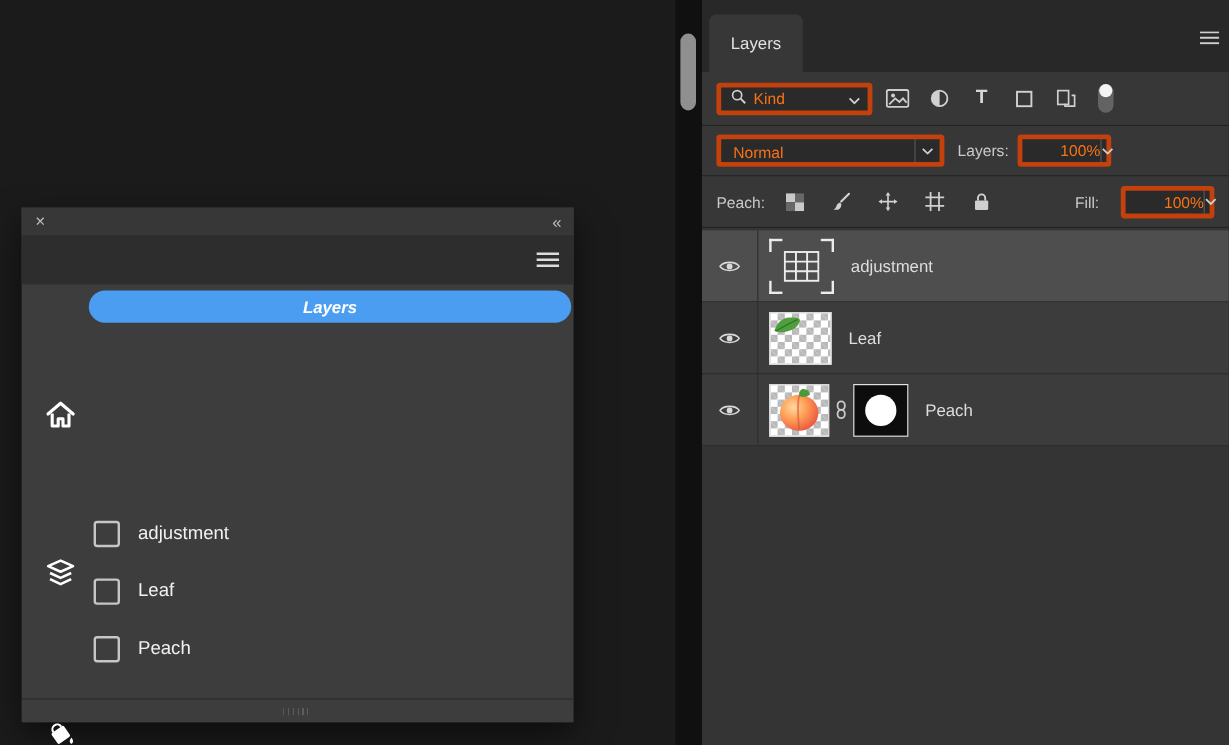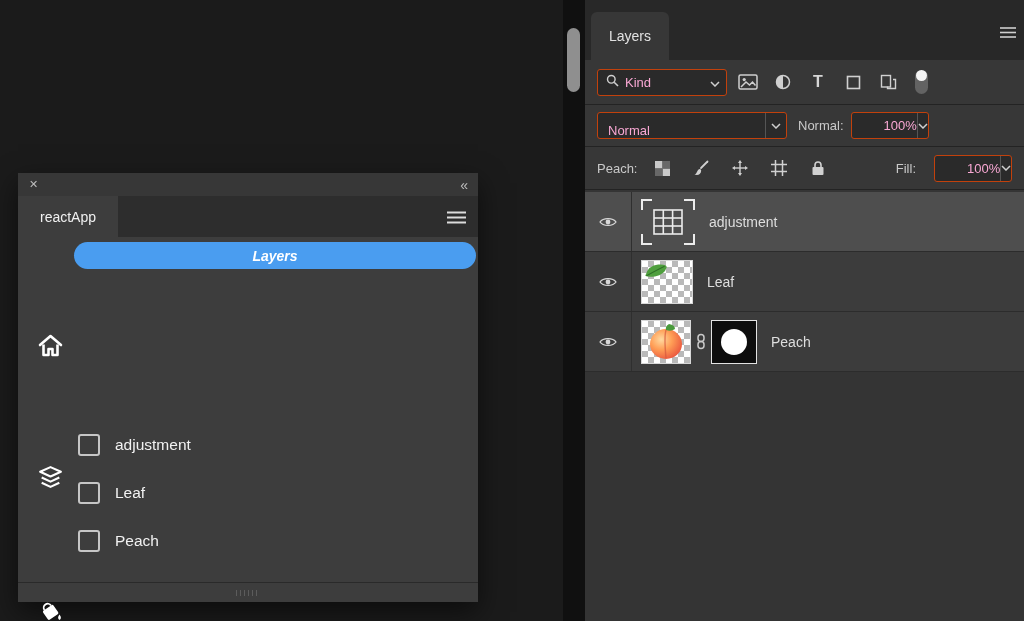--- a/index.html
+++ b/index.html
@@ -47,22 +47,22 @@
   .ps-header{position:relative;height:60px;background:#282828;}
   .ps-tab{position:absolute;left:6px;top:12px;width:78px;height:48px;background:#373737;border-radius:6px 6px 0 0;
         display:flex;align-items:center;justify-content:center;font-size:14px;color:#e2e2e2;}
   .ps-panel-menu{position:absolute;right:8px;top:24px;}
 
   .ps-row{background:#373737;display:flex;align-items:center;padding:0 12px;box-sizing:border-box;border-bottom:1px solid #232323;}
   .ps-filter{height:45px;gap:7px;}
   .ps-blend{height:42px;}
   .ps-lock{height:43px;gap:11px;}
 
-  .dd{display:flex;align-items:center;background:#2a2a2a;border:1px solid #c2410c;border-radius:3px;
-      height:27px;box-sizing:border-box;color:#f9a8d4;font-size:13px;}
+  .dd{display:flex;align-items:center;background:#2a2a2a;border:4px solid #c2410c;border-radius:3px;
+      height:27px;box-sizing:border-box;color:#f97316;font-size:13px;}
   .dd-kind{width:130px;padding-left:8px;gap:6px;}
   .dd-kind .chev{margin-left:auto;margin-right:6px;}
   .dd-mode{width:190px;padding-left:10px;align-items:flex-end;}
   .dd-mode .chev-cell{margin-left:auto;}
   .dd-val{width:78px;padding-left:32px;}
   .dd-val .val{flex:1;text-align:center;}
   .chev-cell{width:20px;height:100%;display:flex;align-items:center;justify-content:center;border-left:1px solid #555;}
 
   .fbtn{width:28px;height:28px;display:flex;align-items:center;justify-content:center;}
   .t-glyph{font-size:16px;font-weight:bold;color:#d6d6d6;}
@@ -104,21 +104,20 @@
 <body>
 
 <div class="stage"></div>
 
 <div class="plugin">
   <div class="plugin-titlebar">
     <span class="plugin-close">✕</span>
     <span class="plugin-collapse">«</span>
   </div>
   <div class="plugin-tabrow">
-    <div class="plugin-tab">reactApp</div>
     <span class="plugin-menu">
       <svg width="19" height="13" viewBox="0 0 19 13">
           <g stroke="#dcdcdc" stroke-width="2">
             <line x1="0" y1="1.5" x2="19" y2="1.5"></line>
             <line x1="0" y1="6.5" x2="19" y2="6.5"></line>
             <line x1="0" y1="11.5" x2="19" y2="11.5"></line>
           </g>
         </svg>
     </span>
   </div>
@@ -239,21 +238,21 @@
   <div class="ps-row ps-blend">
     <div class="dd dd-mode">
       <span>Normal</span>
       <span class="chev-cell">
         <svg width="10" height="6" viewBox="0 0 10 6">
             <path d="M1 1 L5 5 L9 1" fill="none" stroke="#cfcfcf" stroke-width="1.5"></path>
           </svg>
       </span>
     </div>
     <div class="op-group">
-      <span class="lbl">Normal:</span>
+      <span class="lbl">Layers:</span>
       <div class="dd dd-val">
         <span class="val">100%</span>
         <span class="chev-cell">
           <svg width="10" height="6" viewBox="0 0 10 6">
               <path d="M1 1 L5 5 L9 1" fill="none" stroke="#cfcfcf" stroke-width="1.5"></path>
             </svg>
         </span>
       </div>
     </div>
   </div>

